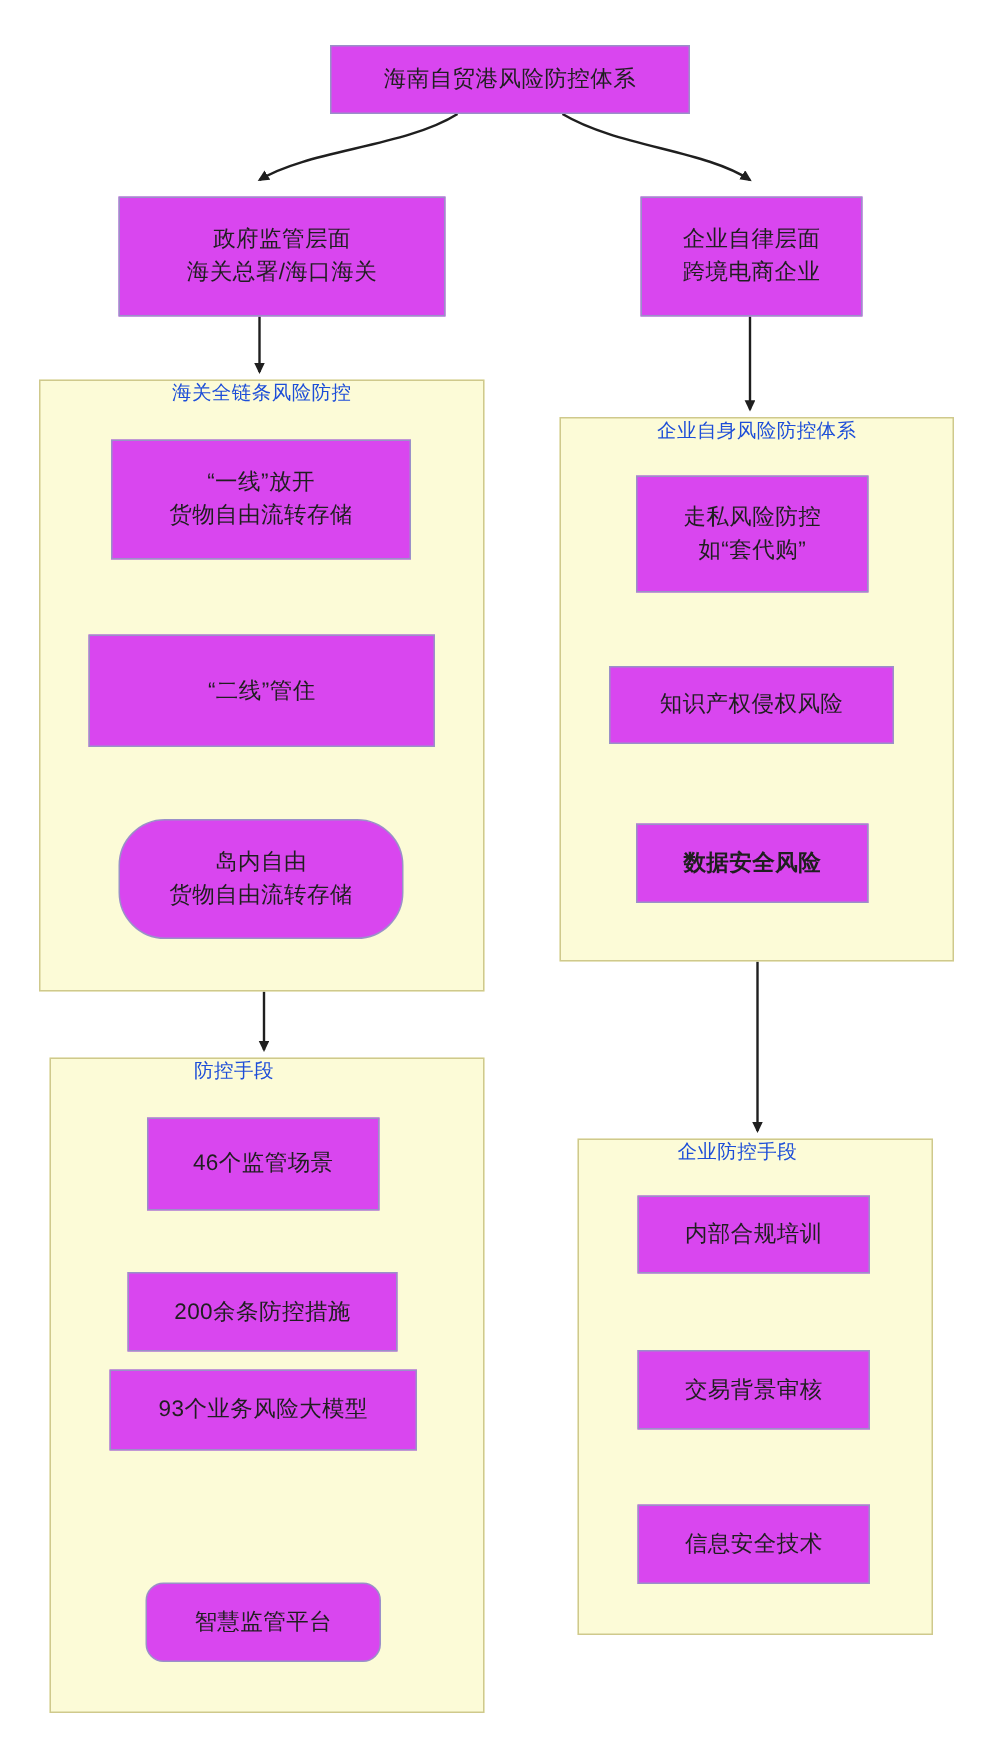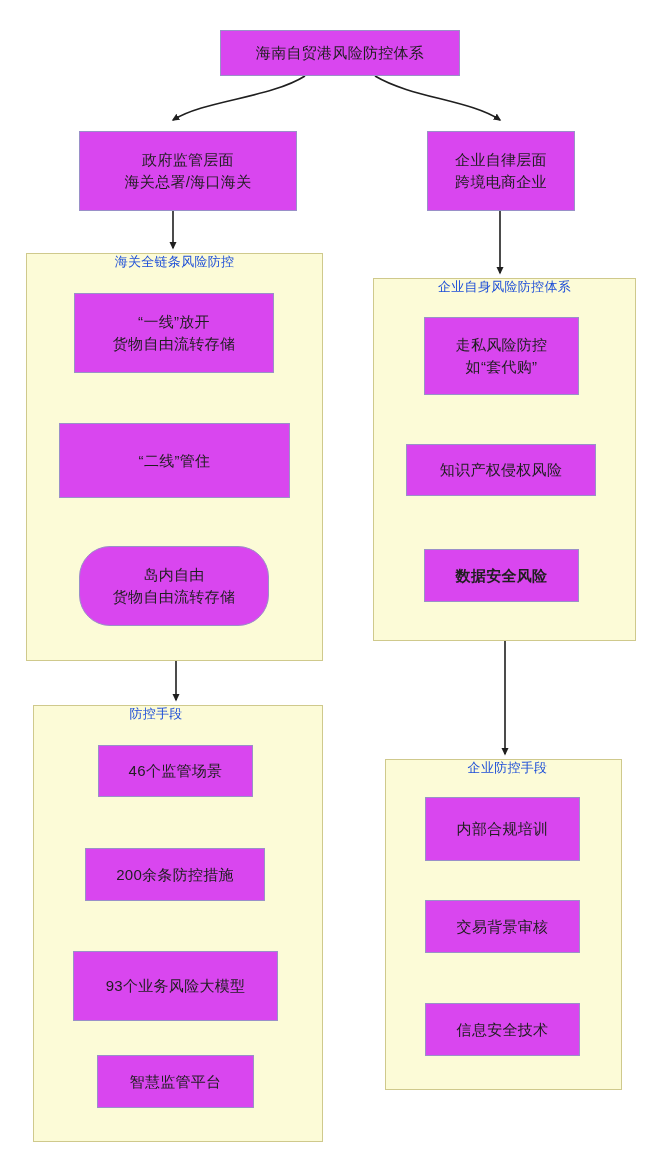--- a/index.html
+++ b/index.html
@@ -117,56 +117,56 @@
   </div>
 
   <div class="node" style="left:79px; top:546px; width:190px; height:80px;border-radius:31px;">
     <span class="line">岛内自由</span>
     <span class="line">货物自由流转存储</span>
   </div>
 
   <div class="group" style="left:33px; top:705px; width:290px; height:437px;"></div>
   <div class="group-title" style="left:33px; top:705px; width:246px;">防控手段</div>
 
-  <div class="node" style="left:98px; top:745px; width:155px; height:52px;">
+  <div class="node" style="left:98px; top:745px; width:155px; height:62px;">
     <span class="line">46个监管场景</span>
   </div>
 
   <div class="node" style="left:85px; top:848px; width:180px; height:53px;">
     <span class="line">200余条防控措施</span>
   </div>
 
-  <div class="node" style="left:73px; top:951px; width:205px; height:70px;align-items:center;">
+  <div class="node" style="left:73px; top:913px; width:205px; height:54px;align-items:center;">
     <span class="line">93个业务风险大模型</span>
   </div>
 
-  <div class="node" style="left:97px; top:1055px; width:157px; height:53px;">
+  <div class="node" style="left:97px; top:1055px; width:157px; height:53px;border-radius:12px;">
     <span class="line">智慧监管平台</span>
   </div>
 
   <div class="group" style="left:373px; top:278px; width:263px; height:363px;"></div>
   <div class="group-title" style="left:373px; top:278px; width:263px;">企业自身风险防控体系</div>
 
   <div class="node" style="left:424px; top:317px; width:155px; height:78px;">
     <span class="line">走私风险防控</span>
     <span class="line">如“套代购”</span>
   </div>
 
   <div class="node" style="left:406px; top:444px; width:190px; height:52px;">
     <span class="line">知识产权侵权风险</span>
   </div>
 
   <div class="node" style="left:424px; top:549px; width:155px; height:53px;font-weight:bold;">
     <span class="line">数据安全风险</span>
   </div>
 
   <div class="group" style="left:385px; top:759px; width:237px; height:331px;"></div>
-  <div class="group-title" style="left:385px; top:759px; width:213px;padding-left:16px;">企业防控手段</div>
+  <div class="group-title" style="left:385px; top:759px; width:213px;">企业防控手段</div>
 
-  <div class="node" style="left:425px; top:797px; width:155px; height:64px;">
+  <div class="node" style="left:425px; top:797px; width:155px; height:52px;">
     <span class="line">内部合规培训</span>
   </div>
 
   <div class="node" style="left:425px; top:900px; width:155px; height:53px;">
     <span class="line">交易背景审核</span>
   </div>
 
   <div class="node" style="left:425px; top:1003px; width:155px; height:53px;">
     <span class="line">信息安全技术</span>
   </div>

